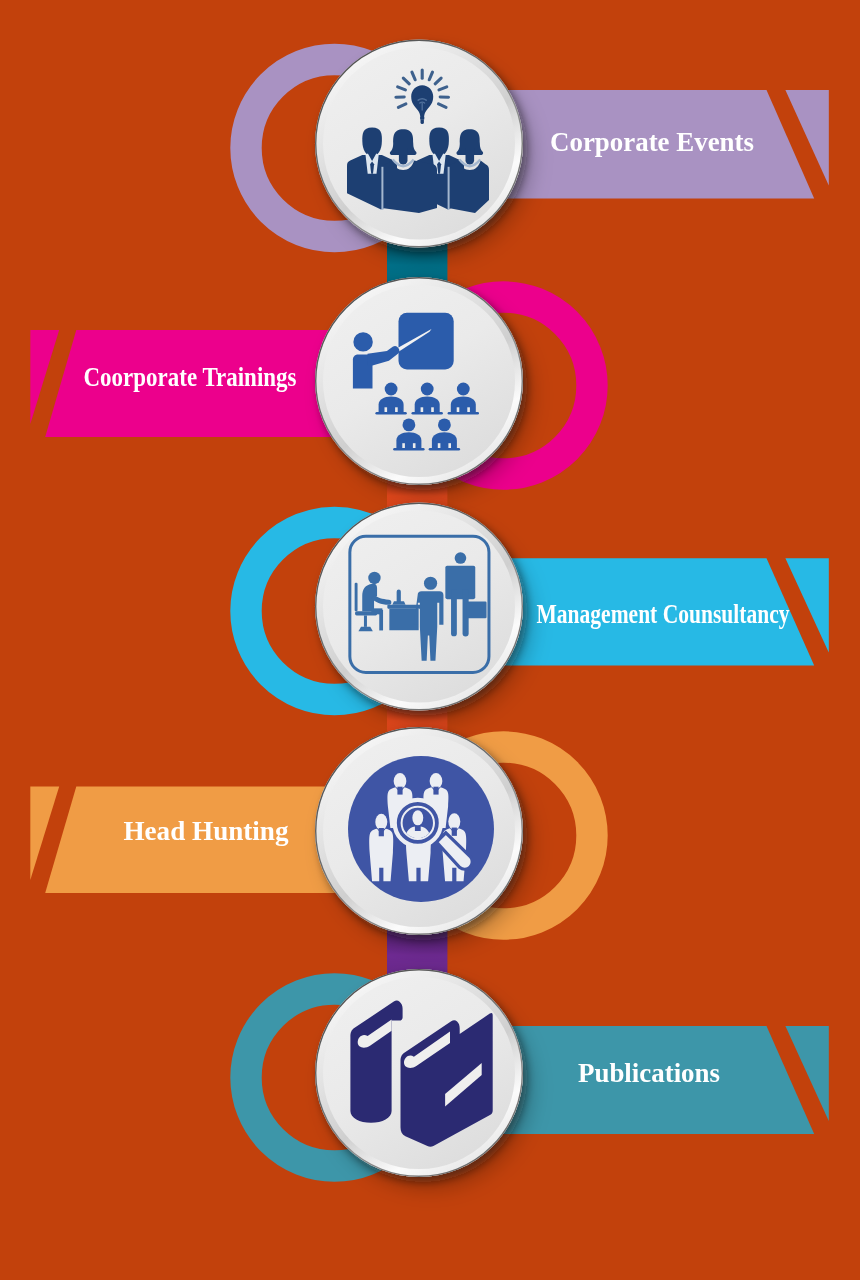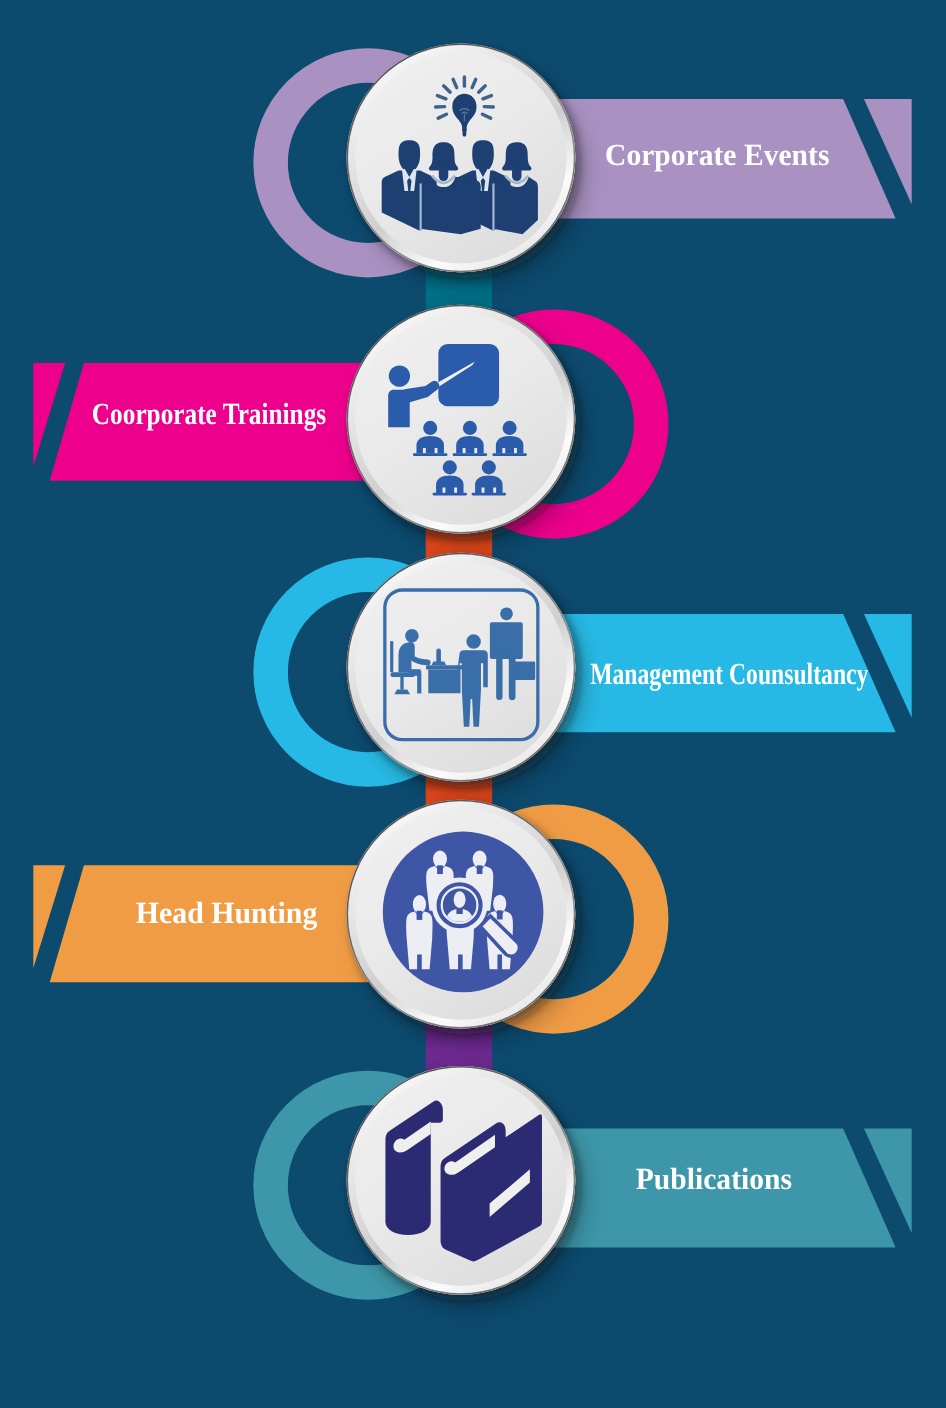--- a/index.html
+++ b/index.html
@@ -1,17 +1,17 @@
 <!DOCTYPE html>
 <html><head>
 <meta charset="utf-8">
 <style>
   html,body{margin:0;padding:0;}
   body{width:860px;height:1280px;background:#f5f5f5;font-family:"Liberation Serif",serif;overflow:hidden;}
-  #stage{position:relative;width:860px;height:1280px;background:#0c4a6e;}
+  #stage{position:relative;width:860px;height:1280px;background:#c2410c;}
   .label{position:absolute;color:#ffffff;font-weight:bold;font-size:28px;white-space:nowrap;line-height:1;}
 </style>
 </head>
 <body>
 
 <div id="stage">
   <svg id="svg" width="860" height="1280" viewBox="0 0 860 1280" style="position:absolute;left:0;top:0;display:block">
     <defs>
       <linearGradient id="gMedalRim" x1="0.12" y1="0" x2="0.78" y2="1">
         <stop offset="0" stop-color="#fdfdfd"></stop>

